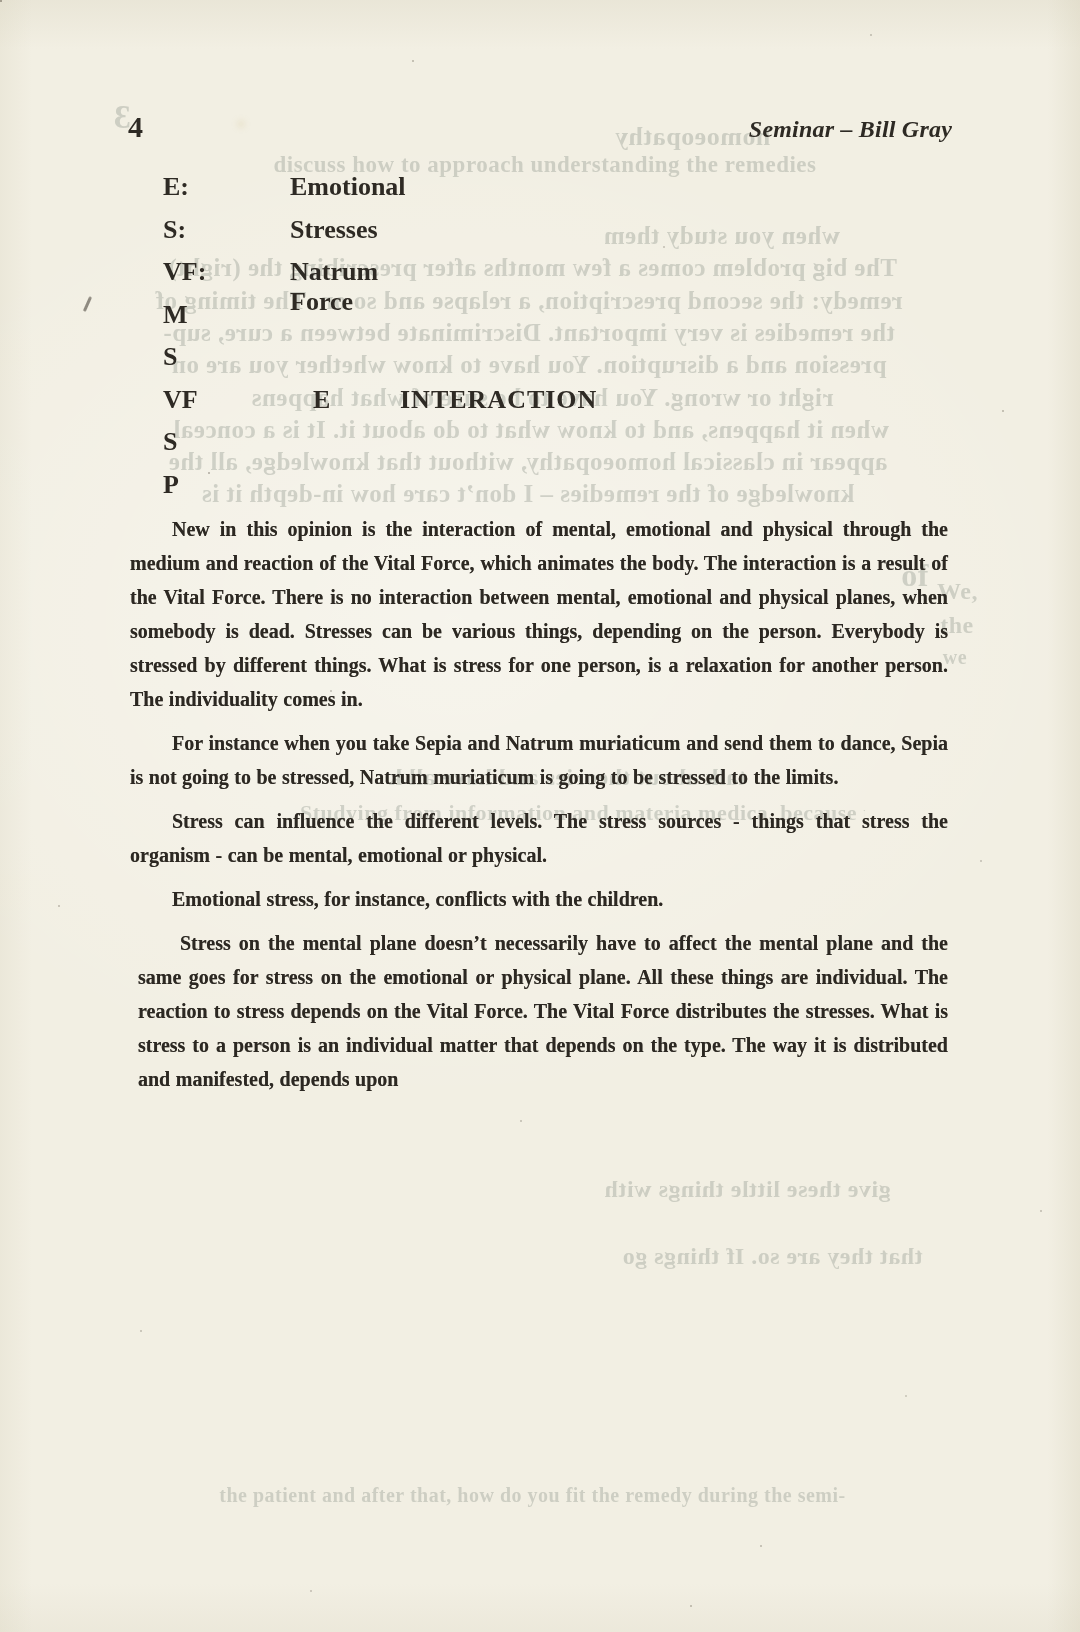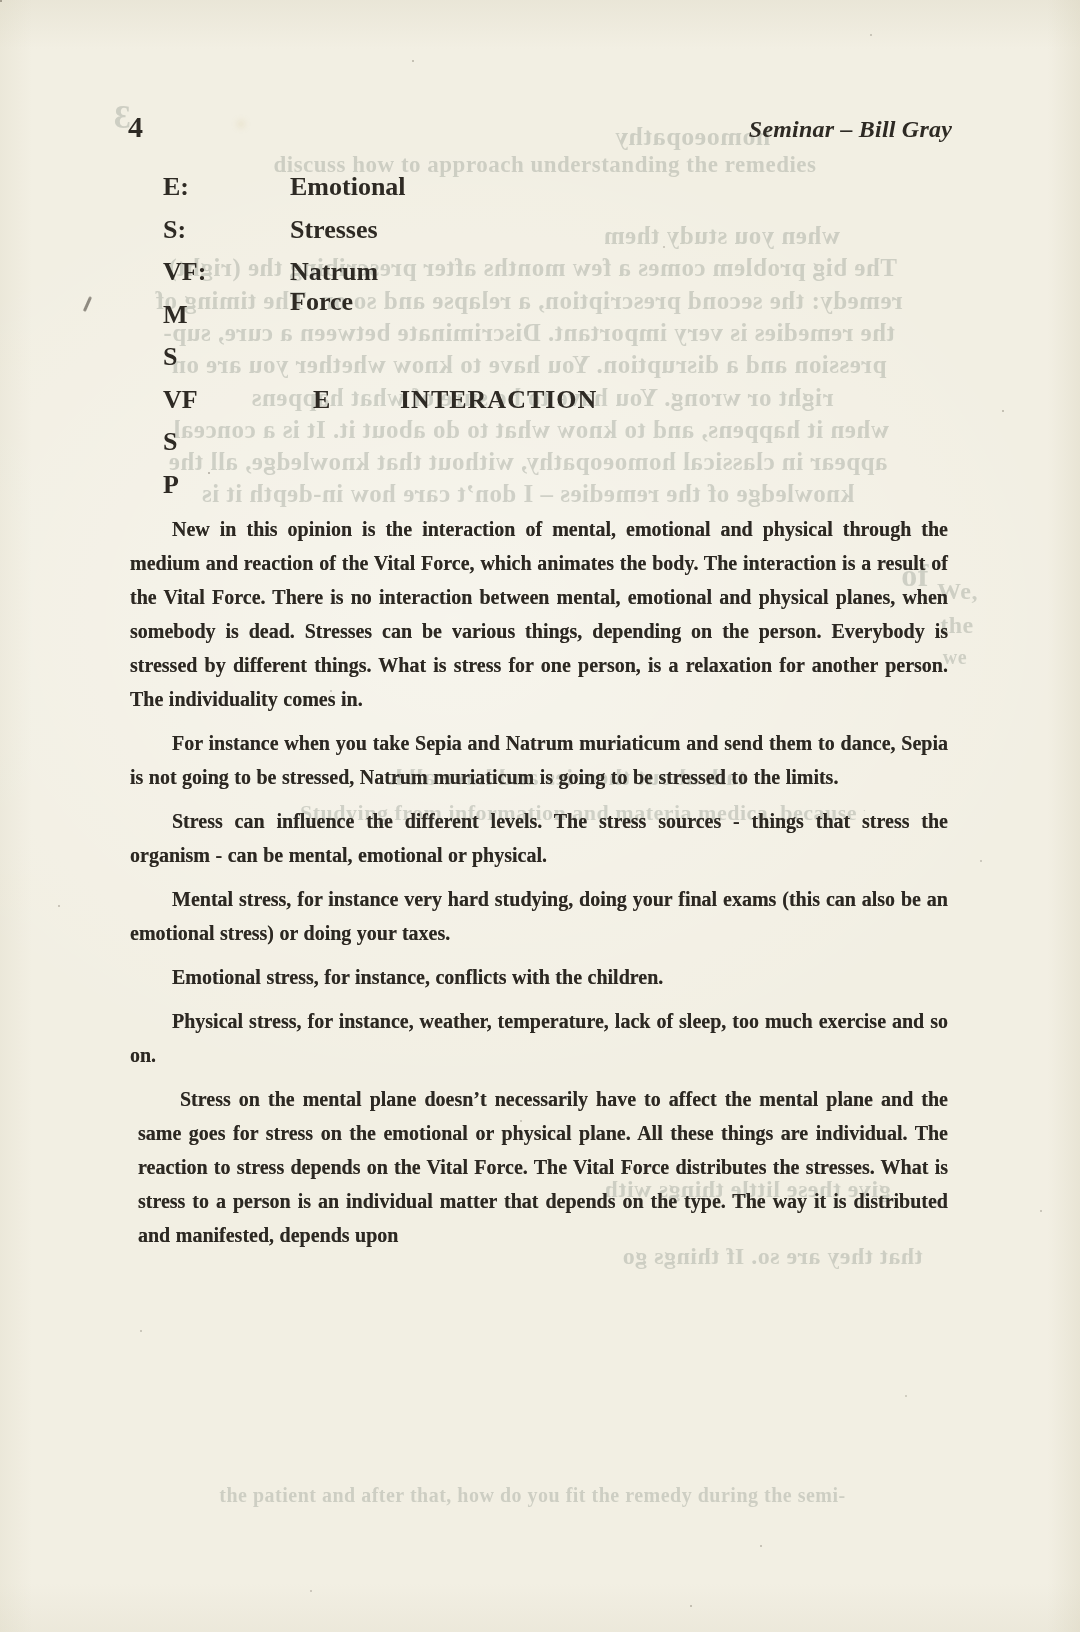--- a/index.html
+++ b/index.html
@@ -139,23 +139,21 @@
       </div>
       <div class="legend-row">
         <span class="abbr">P</span>
       </div>
     </div>
 
     <div class="body-text">
       <p>New in this opinion is the interaction of mental, emotional and physical through the medium and reaction of the Vital Force, which animates the body. The interaction is a result of the Vital Force. There is no interaction between mental, emotional and physical planes, when somebody is dead. Stresses can be various things, depending on the person. Everybody is stressed by different things. What is stress for one person, is a relaxation for another person. The individuality comes in.</p>
       <p>For instance when you take Sepia and Natrum muriaticum and send them to dance, Sepia is not going to be stressed, Natrum muriaticum is going to be stressed to the limits.</p>
       <p>Stress can influence the different levels. The stress sources - things that stress the organism - can be mental, emotional or physical.</p>
-      <p>Mental stress, for instance very hard studying, doing your final exams (this can also be an emotional stress) or doing your taxes.</p>
       <p>Emotional stress, for instance, conflicts with the children.</p>
-      <p>Physical stress, for instance, weather, temperature, lack of sleep, too much exercise and so on.</p>
       <p class="last">Stress on the mental plane doesn’t necessarily have to affect the mental plane and the same goes for stress on the emotional or physical plane. All these things are individual. The reaction to stress depends on the Vital Force. The Vital Force distributes the stresses. What is stress to a person is an individual matter that depends on the type. The way it is distributed and manifested, depends upon</p>
     </div>
 
   </div>
 
   <div class="speckles"></div>
   <div class="stray-slash"></div>
 
 </div>
 

